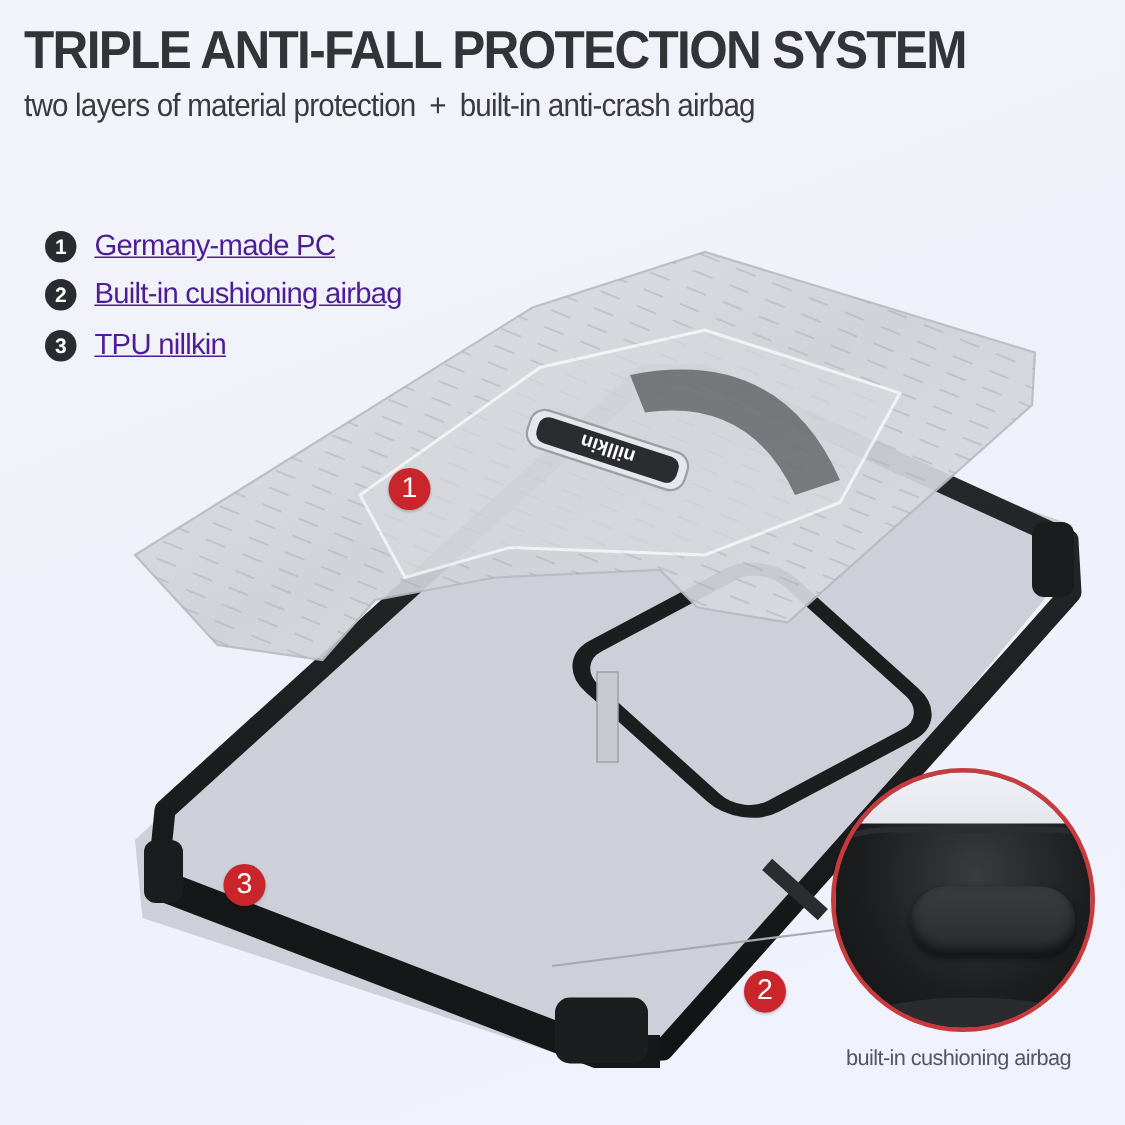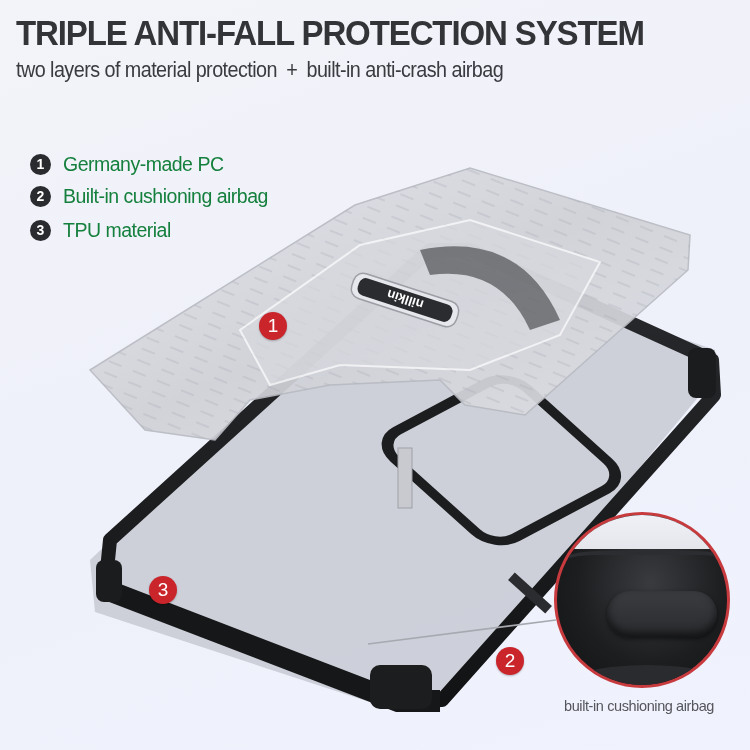--- a/index.html
+++ b/index.html
@@ -25,21 +25,21 @@
   .legend-item {
     display: flex; align-items: center; height: 32px;
   }
   .legend-item.i3 { margin-top: 2px; }
   .num-dark {
     width: 21px; height: 21px; border-radius: 50%;
     background: #2a2b2e; color: #fff; font-size: 14px; font-weight: bold;
     display: flex; align-items: center; justify-content: center; flex: none;
   }
   .legend-label {
-    margin-left: 12px; font-size: 19.5px; color: #15803d; letter-spacing: -0.5px; white-space: nowrap;
+    margin-left: 12px; font-size: 19.5px; color: #4c1d95; letter-spacing: -0.5px; white-space: nowrap; text-decoration: underline;
   }
   .scene { position: absolute; left: 0; top: 0; width: 750px; height: 750px; }
   .badge-red {
     position: absolute; width: 28px; height: 28px; border-radius: 50%;
     background: #c9252b; color: #fff; font-size: 19px;
     display: flex; align-items: center; justify-content: center;
     box-shadow: 0 1px 2px rgba(0,0,0,0.25);
   }
   .zoom-circle {
     position: absolute; left: 554px; top: 512px; width: 176px; height: 176px;
@@ -81,21 +81,21 @@
   <div class="legend-item i1">
     <span class="num-dark">1</span>
     <span class="legend-label">Germany-made PC</span>
   </div>
   <div class="legend-item i2">
     <span class="num-dark">2</span>
     <span class="legend-label">Built-in cushioning airbag</span>
   </div>
   <div class="legend-item i3">
     <span class="num-dark">3</span>
-    <span class="legend-label">TPU material</span>
+    <span class="legend-label">TPU nillkin</span>
   </div>
 </div>
 
 <svg class="scene" viewBox="0 0 750 750" xmlns="http://www.w3.org/2000/svg">
   <defs>
     <linearGradient id="pcGrad" x1="0" y1="0" x2="1" y2="1">
       <stop offset="0" stop-color="#e3e4ea"></stop>
       <stop offset="0.5" stop-color="#cfd1d7"></stop>
       <stop offset="1" stop-color="#dfe0e6"></stop>
     </linearGradient>

